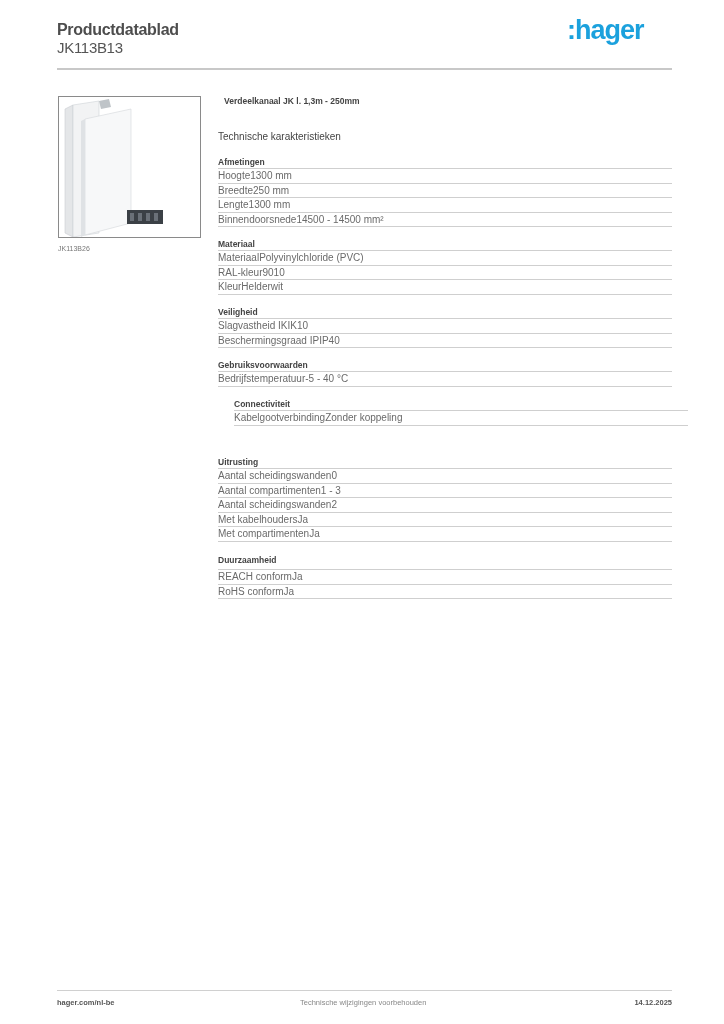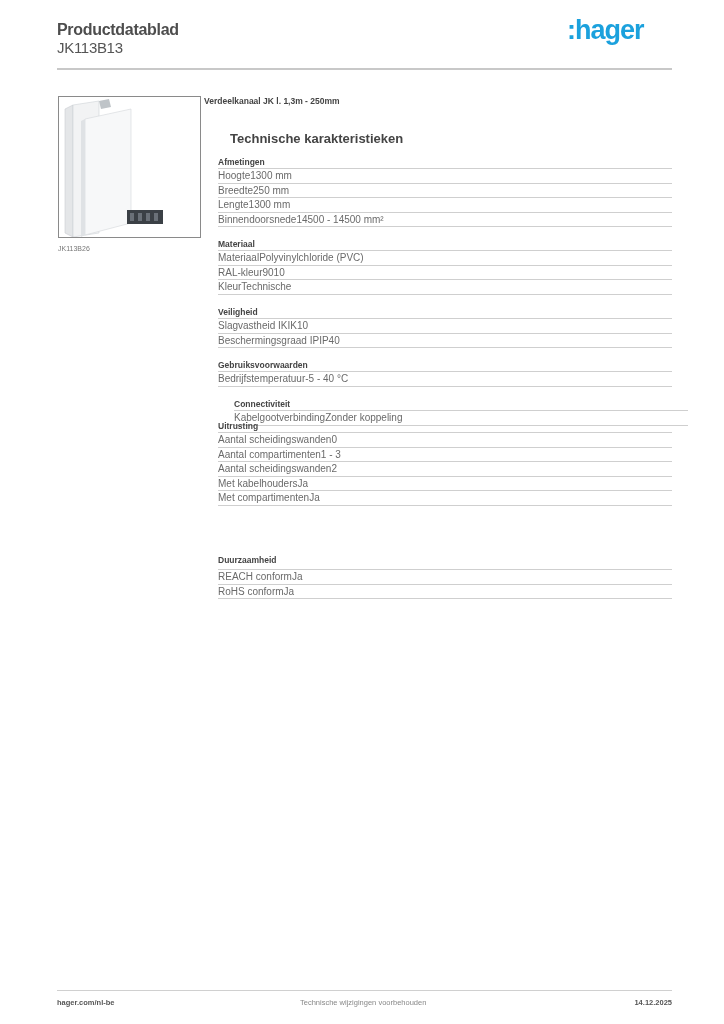--- a/index.html
+++ b/index.html
@@ -7,22 +7,22 @@
   body { position: relative; font-family: "Liberation Sans", sans-serif; color: #4a4a4a; }
 
   .header-title { position: absolute; left: 57px; top: 21px; font-size: 16px; font-weight: bold; color: #4d4d4d; letter-spacing: -0.3px; }
   .header-code { position: absolute; left: 57px; top: 39px; font-size: 15px; color: #555; letter-spacing: -0.3px; }
   .logo { position: absolute; left: 567px; top: 15px; font-size: 27px; font-weight: bold; color: #1ba1dd; letter-spacing: -1px; }
   .header-rule { position: absolute; left: 57px; top: 68px; width: 615px; height: 1.5px; background: #c8c8c8; }
 
   .image-box { position: absolute; left: 58px; top: 96px; width: 143px; height: 142px; border: 1px solid #8a8a8a; background: #fff; overflow: hidden; }
   .image-caption { position: absolute; left: 58px; top: 245px; font-size: 7px; color: #777; }
 
-  .product-title { position: absolute; left: 204px; top: 96px; font-size: 8.5px; font-weight: bold; color: #444; }
-  .tech-title { position: absolute; left: 218px; top: 131px; font-size: 13px; font-weight: bold; color: #444; margin-left: 12px; }
+  .product-title { position: absolute; left: 224px; top: 96px; font-size: 8.5px; font-weight: bold; color: #444; }
+  .tech-title { position: absolute; left: 218px; top: 131px; font-size: 10px; font-weight: normal; color: #444; }
 
   .section { position: absolute; left: 218px; width: 454px; }
   .section-head { font-size: 8.5px; font-weight: bold; color: #444; height: 13px; line-height: 12px; border-bottom: 1.5px solid #cfcfcf; }
   .row { display: flex; justify-content: flex-start; height: 14.5px; line-height: 13px; font-size: 10px; color: #6a6a6a; border-bottom: 1px solid #cfcfcf; }
   .row .val { text-align: right; }
 
   .footer-rule { position: absolute; left: 57px; top: 990px; width: 615px; height: 1px; background: #d0d0d0; }
   .footer-left { position: absolute; left: 57px; top: 998px; font-size: 7.5px; font-weight: bold; color: #555; }
   .footer-mid { position: absolute; left: 300px; top: 998px; font-size: 7.5px; color: #888; }
   .footer-right { position: absolute; right: 52px; top: 998px; font-size: 7.5px; font-weight: bold; color: #555; }
@@ -82,21 +82,21 @@
   <div class="row">
       <span>Materiaal</span>
       <span class="val">Polyvinylchloride (PVC)</span>
     </div>
   <div class="row">
       <span>RAL-kleur</span>
       <span class="val">9010</span>
     </div>
   <div class="row">
       <span>Kleur</span>
-      <span class="val">Technische</span>
+      <span class="val">Helderwit</span>
     </div>
 </div>
 
 <div class="section" style="top:306px;">
   <div class="section-head">Veiligheid</div>
   <div class="row">
       <span>Slagvastheid IK</span>
       <span class="val">IK10</span>
     </div>
   <div class="row">
@@ -114,21 +114,21 @@
 </div>
 
 <div class="section" style="top:398px;margin-left:16px;">
   <div class="section-head">Connectiviteit</div>
   <div class="row">
       <span>Kabelgootverbinding</span>
       <span class="val">Zonder koppeling</span>
     </div>
 </div>
 
-<div class="section" style="top:420px;">
+<div class="section" style="top:456px;">
   <div class="section-head">Uitrusting</div>
   <div class="row">
       <span>Aantal scheidingswanden</span>
       <span class="val">0</span>
     </div>
   <div class="row">
       <span>Aantal compartimenten</span>
       <span class="val">1 - 3</span>
     </div>
   <div class="row">

